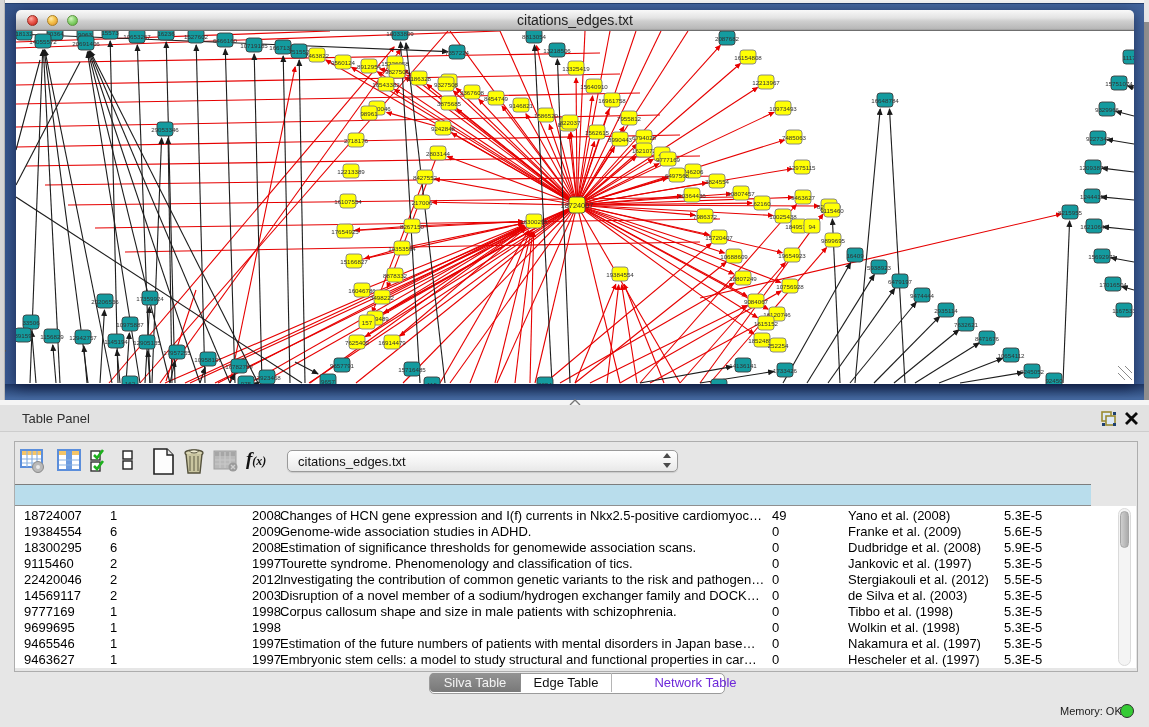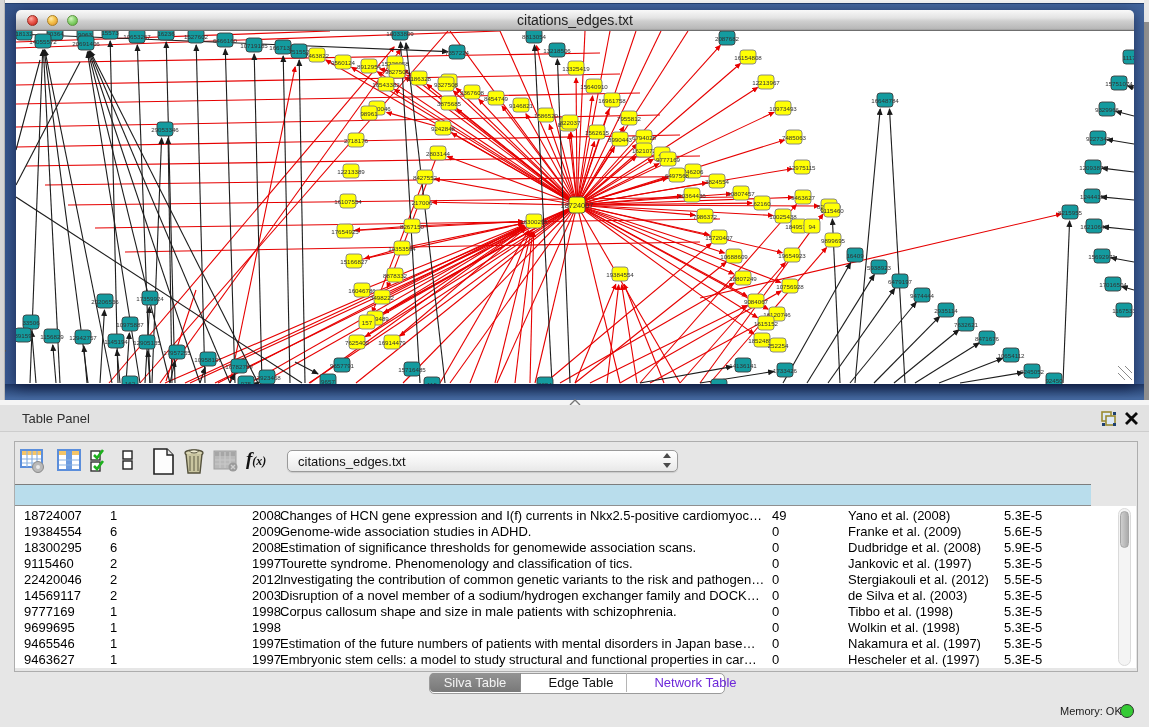--- a/index.html
+++ b/index.html
@@ -55,21 +55,21 @@
   .r span{position:absolute;top:2px;white-space:nowrap;}
   .c1{left:9px;} .c2{left:95px;} .c3{left:189px;margin-left:48px;} .c4{left:265px;} .c5{left:757px;} .c6{left:833px;} .c7{left:989px;}
   
   #sbar{left:1118px;top:508px;width:13px;height:158px;background:#f4f4f4;border:1px solid #dadada;border-radius:7px;box-sizing:border-box;}
   #sthumb{left:1120px;top:511px;width:9px;height:37px;background:linear-gradient(90deg,#cfcfcf,#ababab);border-radius:5px;border:1px solid #a5a5a5;box-sizing:border-box;}
   
   #tabs{left:429px;top:673px;width:294px;height:19px;border:1px solid #9b9b9b;border-radius:5px;
         background:#fff;box-sizing:content-box;}
   .tab{position:absolute;top:673px;height:19px;line-height:19px;font-size:13px;text-align:center;}
   #tab1{left:430px;width:90px;background:linear-gradient(180deg,#949494,#787878);color:#f4f4f4;border-radius:4px 0 0 4px;border-right:1px solid #8b8b8b;}
-  #tab2{left:521px;width:90px;color:#111;border-right:1px solid #b5b5b5;padding-left:15px;}
+  #tab2{left:521px;width:90px;color:#111;border-right:1px solid #b5b5b5;}
   #tab3{left:640px;width:111px;color:#6d28d9;}
   #memtext{left:1060px;top:705px;font-size:11px;color:#1a1a1a;}
   #memdot{left:1120px;top:704px;width:14px;height:14px;border-radius:50%;background:#35cb35;border:1.5px solid #2d2d2d;box-sizing:border-box;}
 </style>
 </head>
 <body>
   <div class="abs" id="blue"></div>
   <div class="abs" id="blueshade"></div>
   <div class="abs" id="topstrip"></div>
   <div class="abs" style="left:1px;top:348px;width:4px;height:6px;color:#555;font-size:7px;">↗</div>

